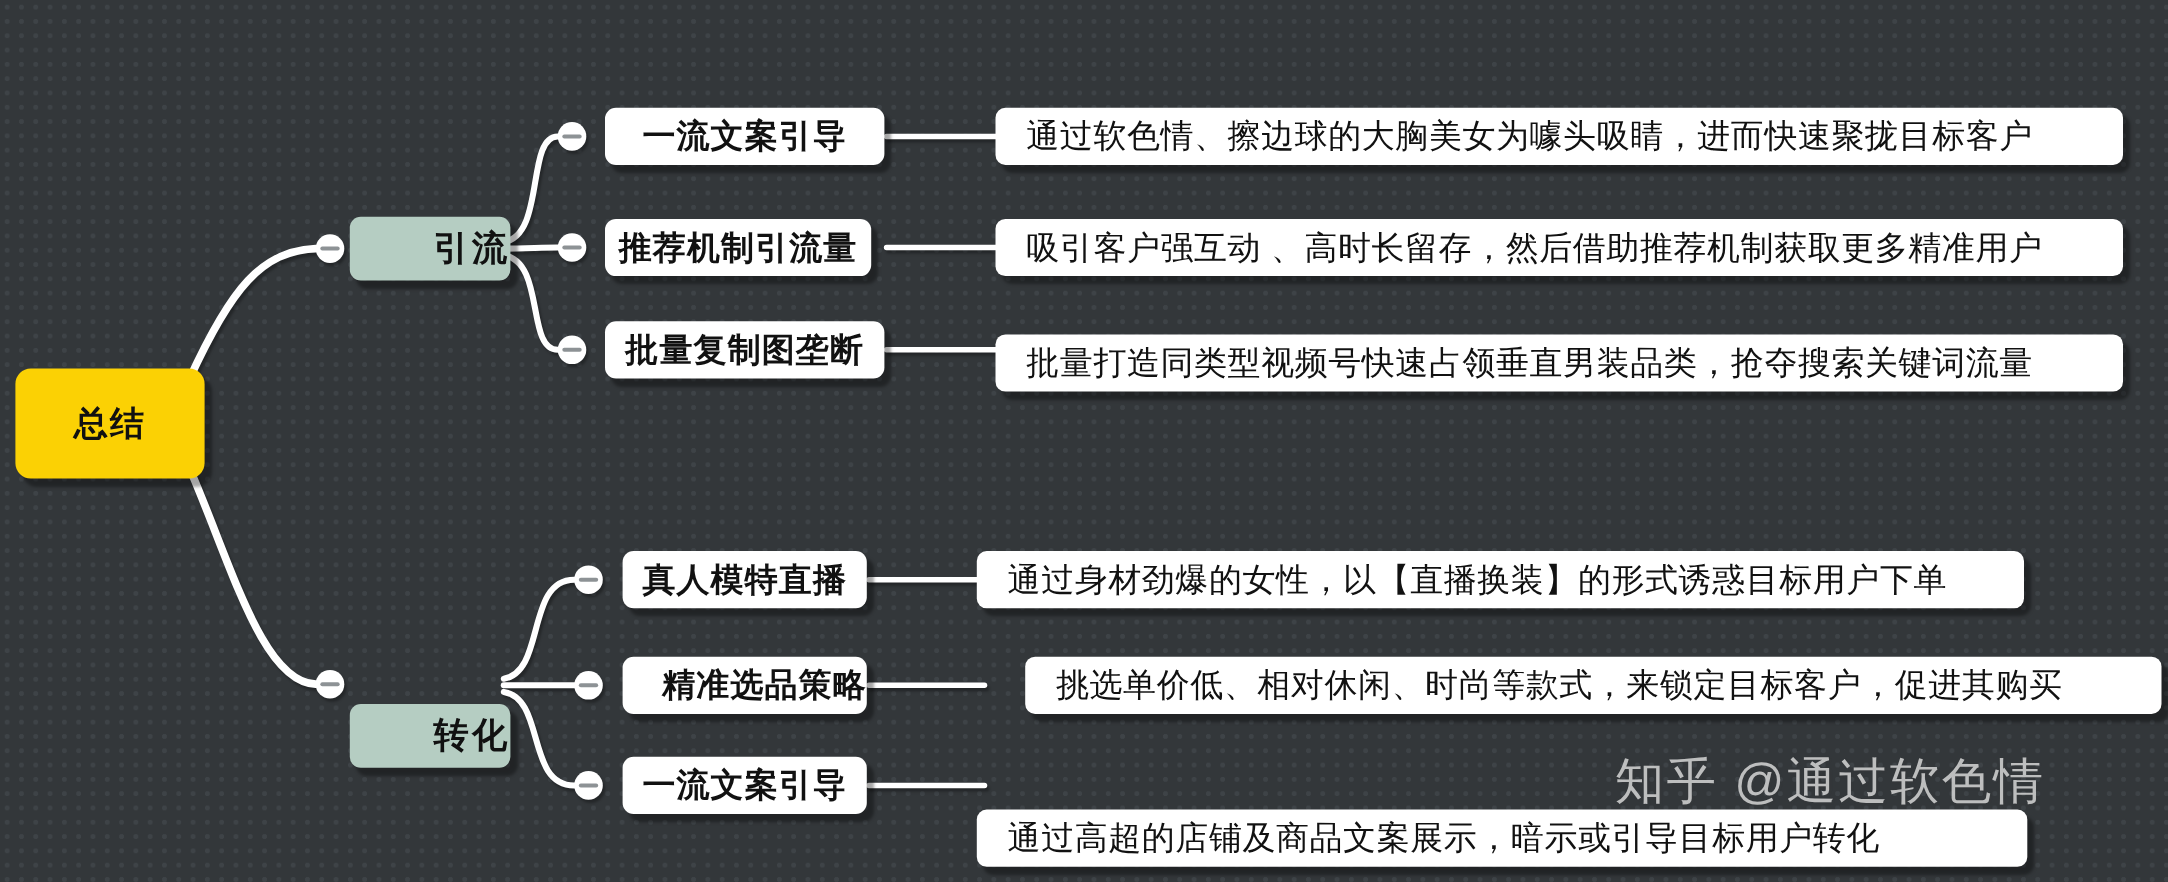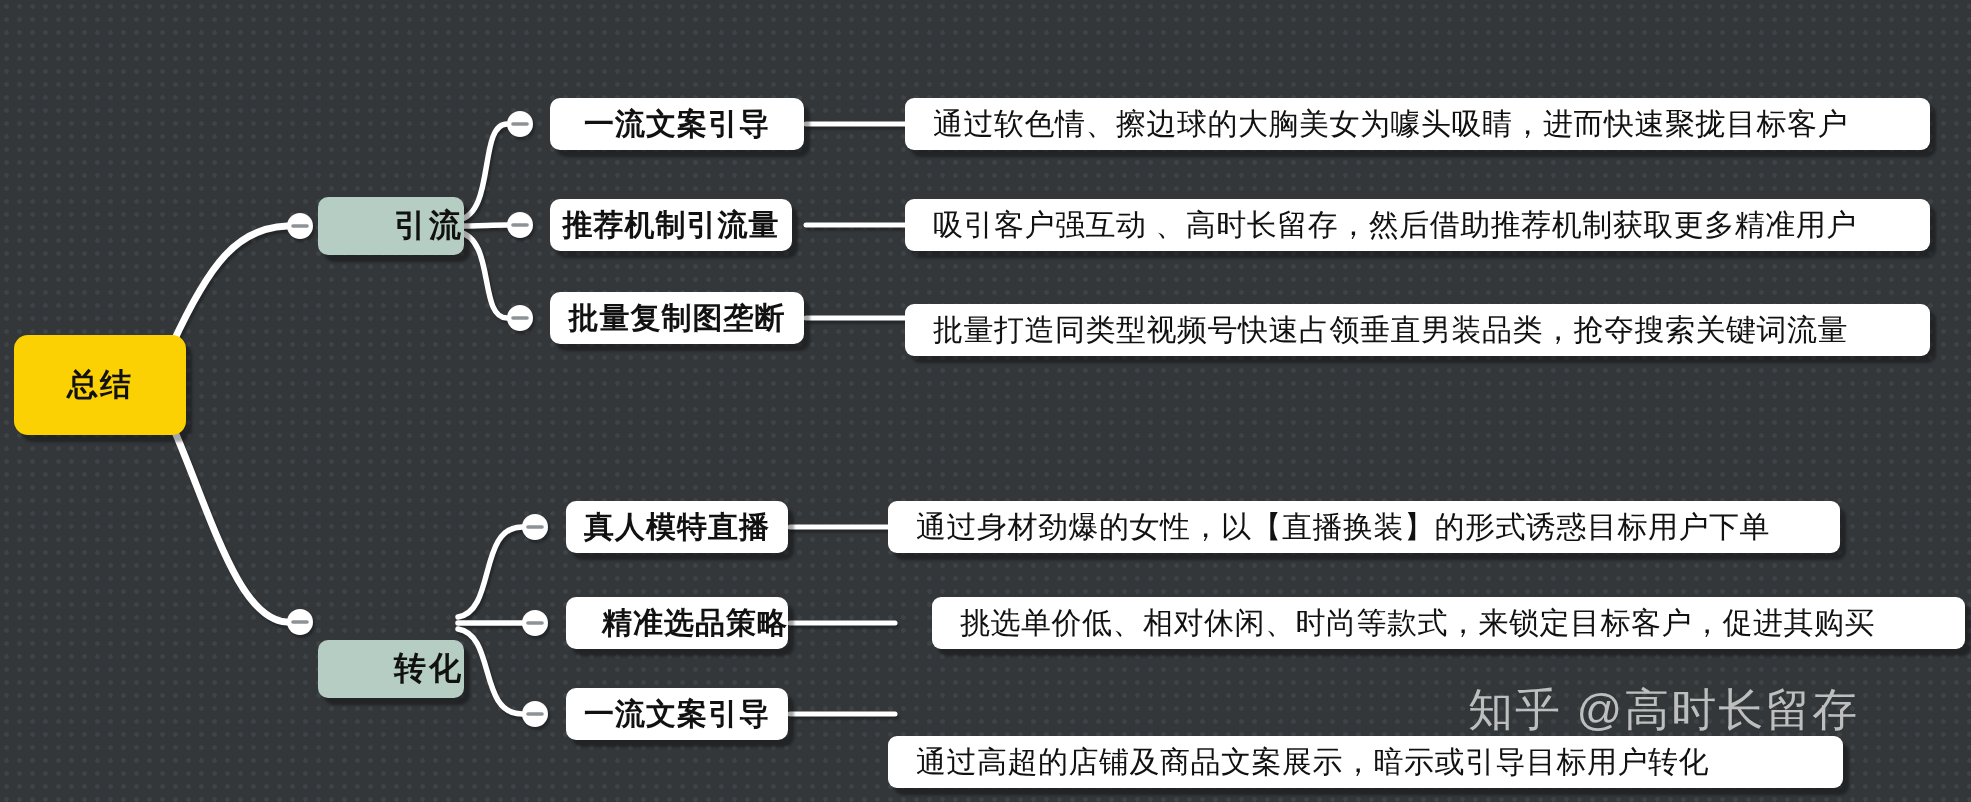--- a/index.html
+++ b/index.html
@@ -166,15 +166,15 @@
   <div class="node detail d5">
     <span>挑选单价低、相对休闲、时尚等款式，来锁定目标客户，促进其购买</span>
   </div>
   <div class="node topic t6">
     <span>一流文案引导</span>
   </div>
   <div class="node detail d6">
     <span>通过高超的店铺及商品文案展示，暗示或引导目标用户转化</span>
   </div>
 
-  <div class="watermark">知乎 @高时长留存</div>
+  <div class="watermark">知乎 @通过软色情</div>
 
 </div>
 
 </body></html>

